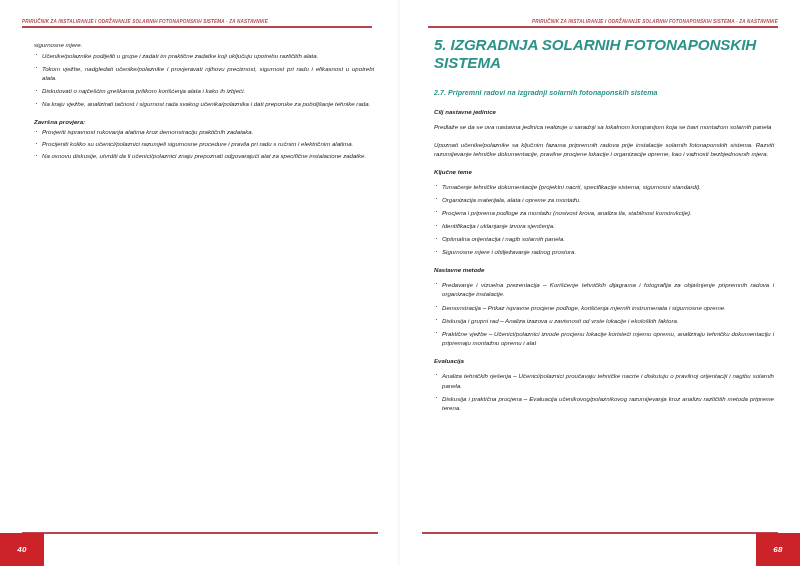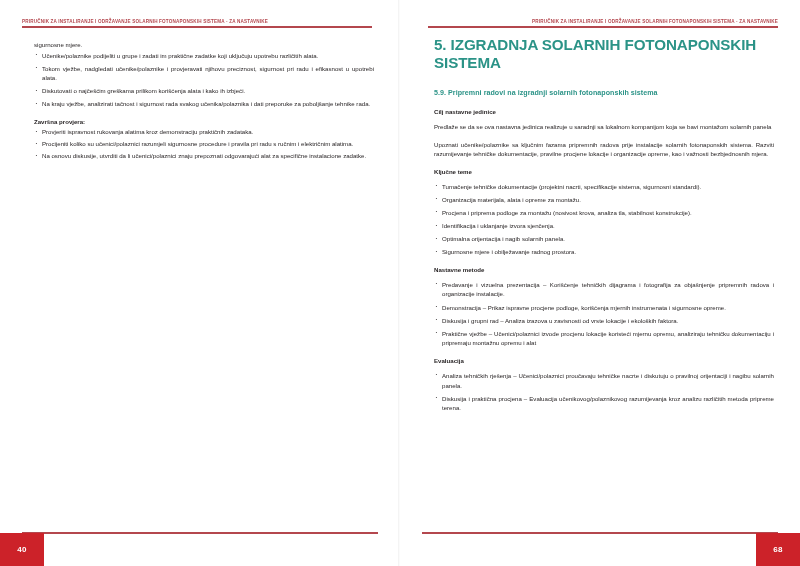--- a/index.html
+++ b/index.html
@@ -18,20 +18,21 @@
     display: flex;
     background: #f2f2f2;
     position: relative;
   }
 
   .page {
     width: 400px;
     height: 566px;
     background: #ffffff;
     position: relative;
+    font-style: italic;
   }
 
   .page-left  { padding: 0 24px 0 22px; }
   .page-right { padding: 0 22px 0 24px; }
 
   
   .header {
     position: absolute;
     top: 19px;
     height: 11px;
@@ -221,21 +222,21 @@
 
     <div class="header header-right">
       <span class="header-text">PRIRUČNIK ZA INSTALIRANJE I ODRŽAVANJE SOLARNIH FOTONAPONSKIH SISTEMA - ZA NASTAVNIKE</span>
       <div class="header-rule"></div>
     </div>
 
     <div class="content">
 
       <h1 class="chapter">5. IZGRADNJA SOLARNIH FOTONAPONSKIH SISTEMA</h1>
 
-      <h2 class="section">5.9. Pripremni radovi na izgradnji solarnih fotonaponskih sistema</h2>
+      <h2 class="section">2.7. Pripremni radovi na izgradnji solarnih fotonaponskih sistema</h2>
 
       <h3 class="sub spaced">Cilj nastavne jedinice</h3>
 
       <p class="para">Predlaže se da se ova nastavna jedinica realizuje u saradnji sa lokalnom kompanijom koja se bavi montažom solarnih panela</p>
       <p class="para">Upoznati učenike/polaznike sa ključnim fazama pripremnih radova prije instalacije solarnih fotonaponskih sistema. Razviti razumijevanje tehničke dokumentacije, pravilne procjene lokacije i organizacije opreme, kao i važnosti bezbjednosnih mjera.</p>
 
       <h3 class="sub spaced">Ključne teme</h3>
 
       <ul class="bullets">
         <li>Tumačenje tehničke dokumentacije (projektni nacrti, specifikacije sistema, sigurnosni standardi).</li>

